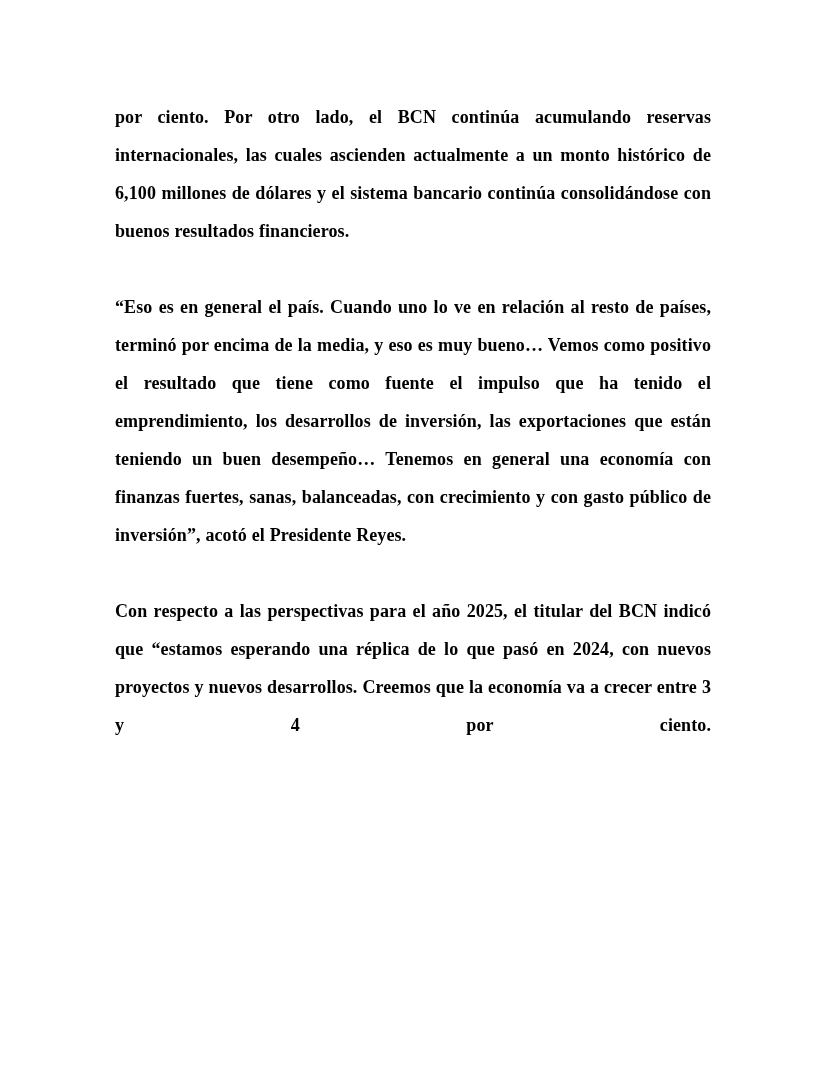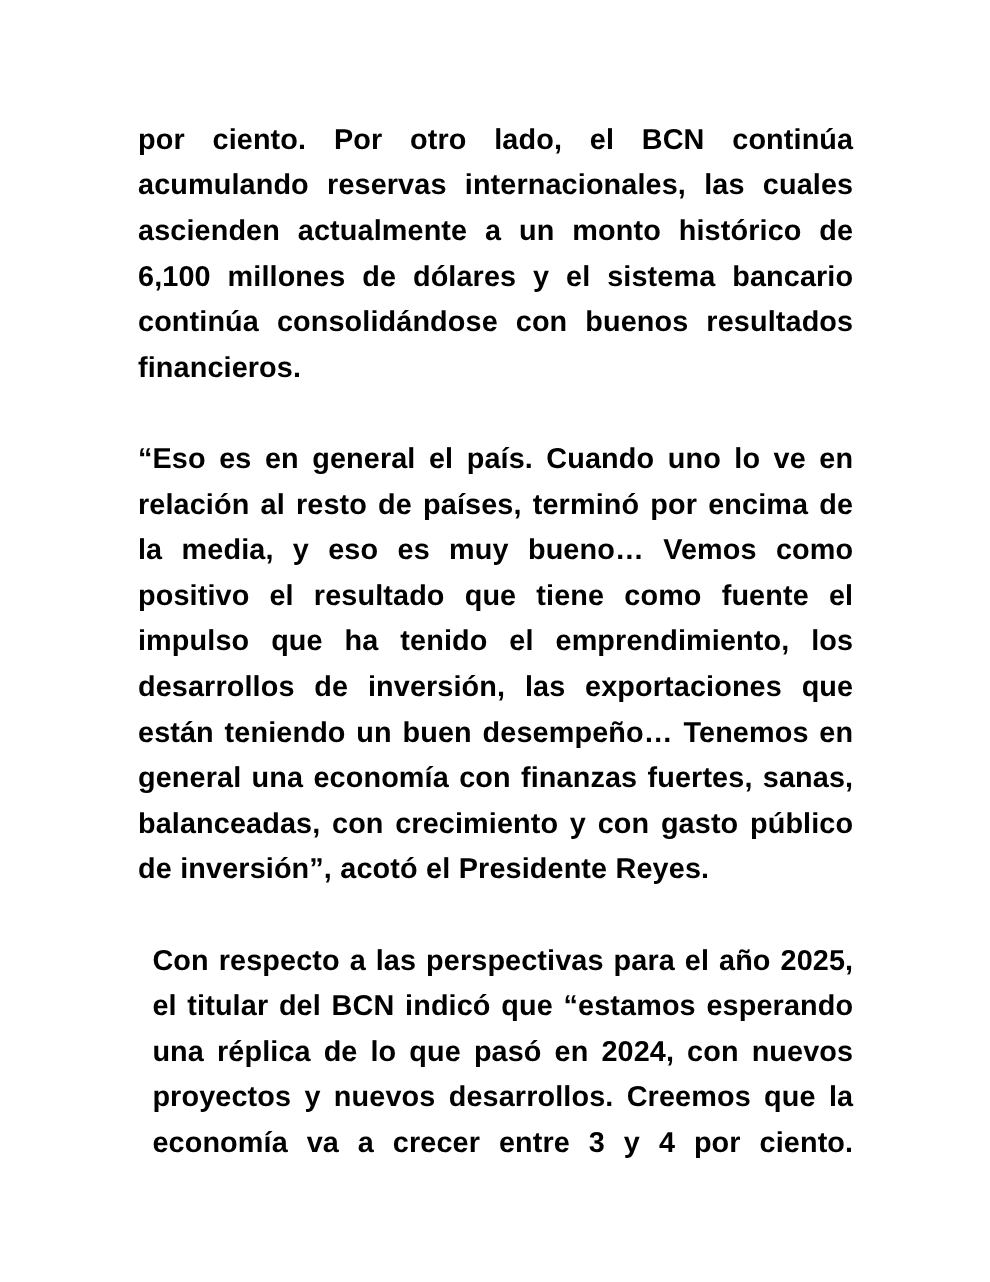--- a/index.html
+++ b/index.html
@@ -20,41 +20,40 @@
   }
 
   .text-column {
     position: absolute;
     left: 115px;
     top: 98px;
     width: 596px;
   }
 
   .doc-paragraph {
-    font-family: Liberation Sans, sans-serif;
+    font-family: Liberation Serif, serif;
     font-weight: bold;
-    font-size: 24px;
+    font-size: 18px;
     line-height: 38px;
     color: #000000;
     text-align: justify;
     text-justify: inter-word;
     margin: 0 0 38px 0;
     letter-spacing: 0.1px;
     word-spacing: 0.2px;
     -webkit-font-smoothing: antialiased;
   }
 
   .doc-paragraph:last-child {
     margin-bottom: 0;
   }
 
   
   .doc-paragraph.justify-last-line {
     text-align-last: justify;
-    margin-left: 12px;
   }
 </style>
 </head>
 <body>
 
 <div class="page">
   <div class="text-column">
 
     <p class="doc-paragraph">por ciento. Por otro lado, el BCN continúa acumulando reservas internacionales, las cuales asciende­n actualmente a un monto histórico de 6,100 millones de dólares y el sistema bancario continúa consolidándose con buenos resultados financieros.</p>
 

